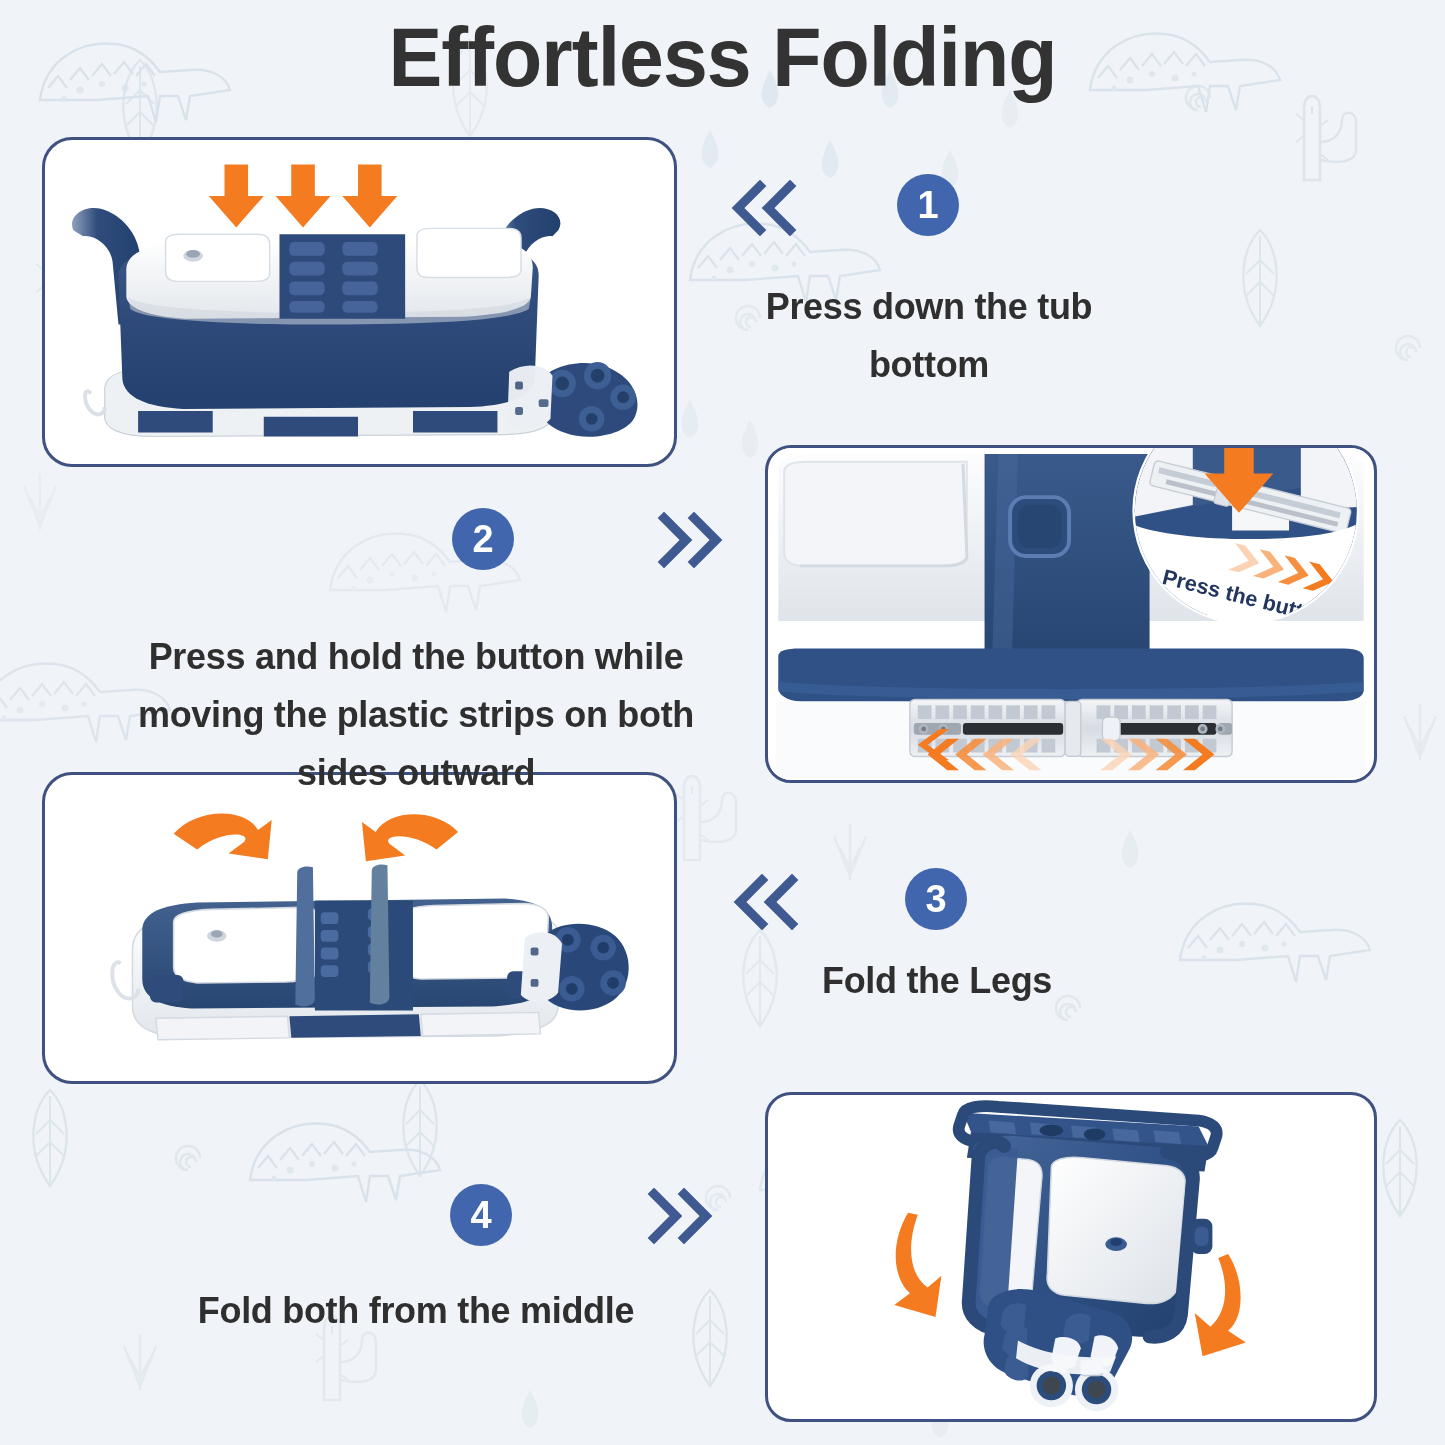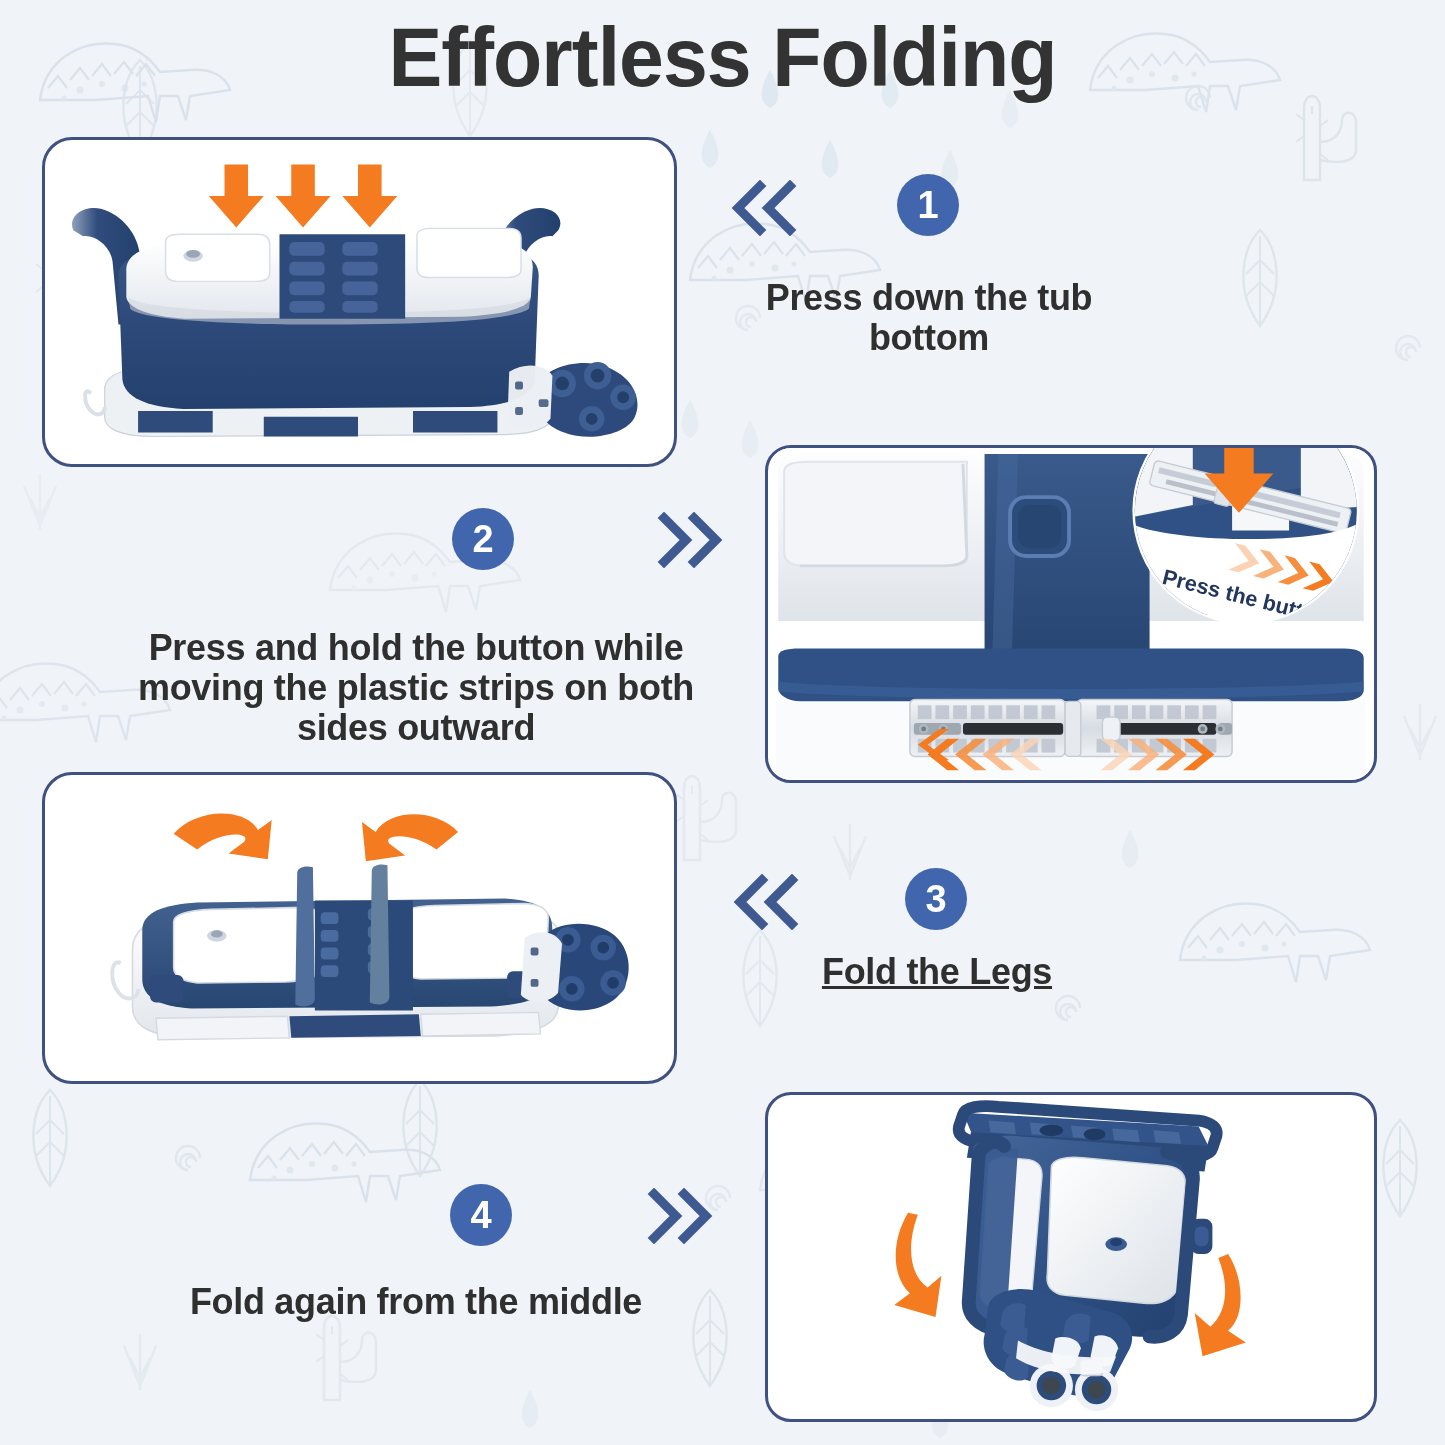--- a/index.html
+++ b/index.html
@@ -55,34 +55,34 @@
     display:flex;align-items:center;justify-content:center;
     line-height:1;
     box-sizing:border-box;
   }
   .step-text{
     position:absolute;
     text-align:center;
     color:#2f2f2f;
     font-weight:bold;
     font-size:36px;
-    line-height:40px;
+    line-height:58px;
     letter-spacing:-.3px;
   }
 
   #step-1 .step-num{left:897px;top:174px;}
   #step-1 .step-text{left:730px;top:278px;width:398px;}
   #step-1 .chev{left:730px;top:180px;}
 
   #step-2 .step-num{left:452px;top:508px;}
   #step-2 .step-text{left:90px;top:628px;width:652px;}
   #step-2 .chev{left:650px;top:512px;}
 
   #step-3 .step-num{left:905px;top:868px;}
-  #step-3 .step-text{left:742px;top:952px;width:390px;text-decoration:underline;}
+  #step-3 .step-text{left:742px;top:952px;width:390px;}
   #step-3 .chev{left:732px;top:874px;}
 
   #step-4 .step-num{left:450px;top:1184px;}
   #step-4 .step-text{left:100px;top:1282px;width:632px;}
   #step-4 .chev{left:640px;top:1188px;}
 
   .chev{position:absolute;width:74px;height:56px;}
 
   
   .scene svg{display:block;width:100%;height:100%;}
@@ -616,16 +616,16 @@
     <div class="step-num">3</div>
     <div class="step-text">Fold the Legs</div>
   </div>
 
   <div class="step" id="step-4">
     <svg class="chev" viewBox="0 0 74 56">
       <path d="M14 6 L36 28 L14 50" fill="none" stroke="#3f5a91" stroke-width="9" stroke-linecap="square" stroke-linejoin="miter"></path>
       <path d="M44 6 L66 28 L44 50" fill="none" stroke="#3f5a91" stroke-width="9" stroke-linecap="square" stroke-linejoin="miter"></path>
     </svg>
     <div class="step-num">4</div>
-    <div class="step-text">Fold again from the middle</div>
+    <div class="step-text">Fold both from the middle</div>
   </div>
 
 </div>
 
 </body></html>

